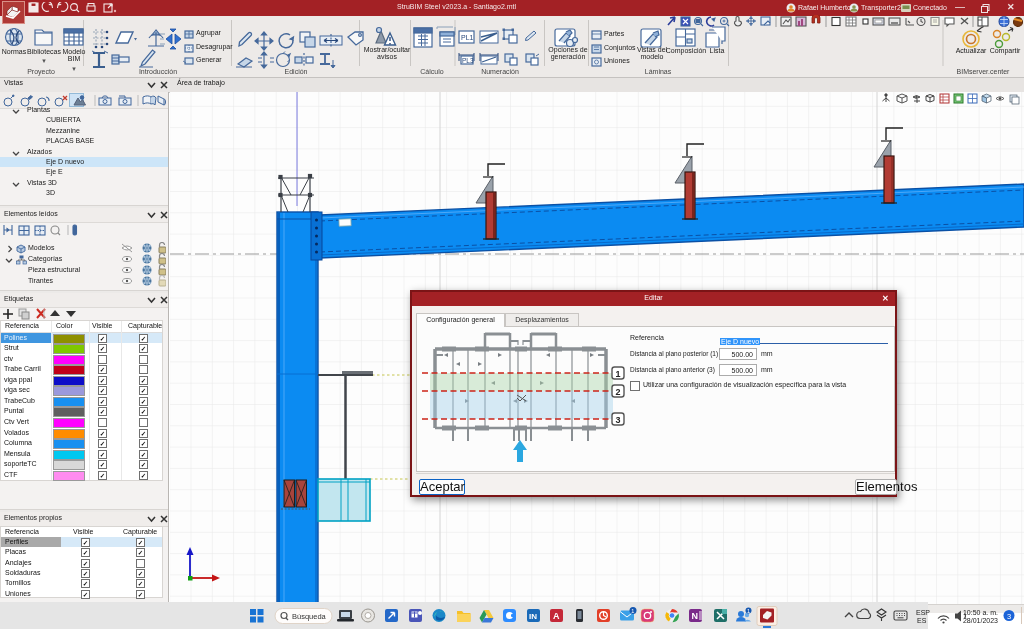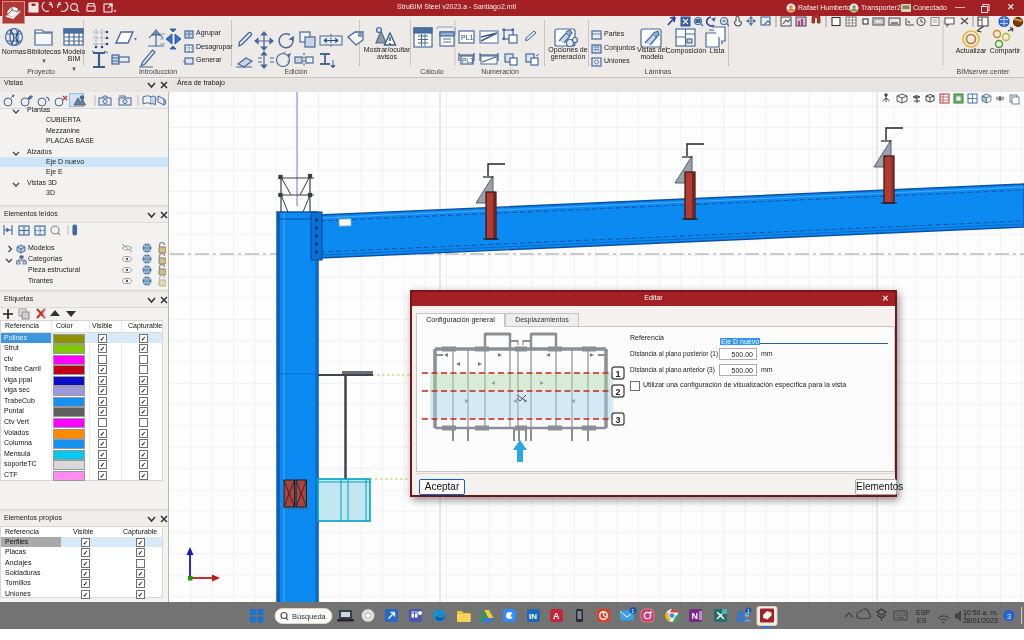--- a/index.html
+++ b/index.html
@@ -2,21 +2,21 @@
 <html><head><meta charset="utf-8">
 <style>
 html,body{margin:0;padding:0}
 body{width:1024px;height:640px;position:relative;overflow:hidden;background:#fff;font-family:"Liberation Sans",sans-serif}
 .a{position:absolute}
 .tx{position:absolute;white-space:nowrap;color:#1a1a1a}
 .glabel{position:absolute;font-size:7px;color:#444;text-align:center}
 .chk{position:absolute;width:7px;height:7px;border:1px solid #707070;background:#fff;font-size:6.5px;line-height:7px;text-align:center;color:#111;font-weight:bold}
 .swatch{position:absolute;height:8px;width:30px;border:1px solid #999}
 .trow{position:absolute;font-size:7px;color:#111;white-space:nowrap}
-.btn{position:absolute;background:#fdfdfd;font-size:10px;color:#111;text-align:center;border:1px solid #adadad;border-radius:2px}
+.btn{position:absolute;background:#fdfdfd;font-size:13px;color:#111;text-align:center;border:1px solid #adadad;border-radius:2px}
 </style></head>
 <body>
 
 <div class="a" id="titlebar" style="left:0;top:0;width:1024px;height:16px;background:#a32125">
  <svg class="a" style="left:28px;top:2px" width="100" height="12" viewBox="0 0 100 12">
   <g stroke="#f4e8e8" stroke-width="1.1" fill="none">
    <rect x="1" y="1" width="9" height="9" fill="#f4e8e8"></rect>
         <rect x="3" y="1" width="5" height="3.5" fill="#a32125"></rect>
    <path d="M21 9 A5 5 0 1 1 24 3 M24 3 l-3.2 -.6 M24 3 l.5 3"></path>
    <path d="M33 9 A5 5 0 1 0 30 3 M30 3 l3.2 -.6 M30 3 l-.5 3"></path>
@@ -799,21 +799,21 @@
 
  <div class="a" style="left:4px;top:181px;width:479px;height:1px;background:#d8d5d2"></div>
  <div class="btn" style="left:7px;top:187px;width:44px;height:14px;line-height:14px;border-color:#0b62c4">Aceptar</div>
  <div class="btn" style="left:443px;top:187px;width:40px;height:14px;line-height:14px">Elementos</div>
 </div>
 
 <div class="a" id="statusbar" style="left:0;top:604px;width:1024px;height:9px;background:#eceae8;border-top:1px solid #d5d2cf;box-sizing:border-box">
  <div class="tx" style="left:3px;top:0px;font-size:7px;line-height:9px">Seleccione una opción del menú.</div>
 </div>
 
-<div class="a" id="taskbar" style="left:0;top:602px;width:1024px;height:27px;background:#737373">
+<div class="a" id="taskbar" style="left:0;top:602px;width:928px;height:27px;background:#e5e5e5">
 <svg width="1024" height="27" viewBox="0 0 1024 27">
  <g>
   <g fill="#1873d3">
           <rect x="250" y="7" width="6" height="6"></rect>
           <rect x="257.5" y="7" width="6" height="6"></rect>
           <rect x="250" y="14.5" width="6" height="6"></rect>
           <rect x="257.5" y="14.5" width="6" height="6"></rect>
         </g>
   <rect x="275" y="6.5" width="57" height="15" rx="7.5" fill="#fefcfb" stroke="#e0d4c8"></rect>
   <circle cx="284" cy="13.5" r="3" fill="none" stroke="#555" stroke-width="1.2"></circle>

